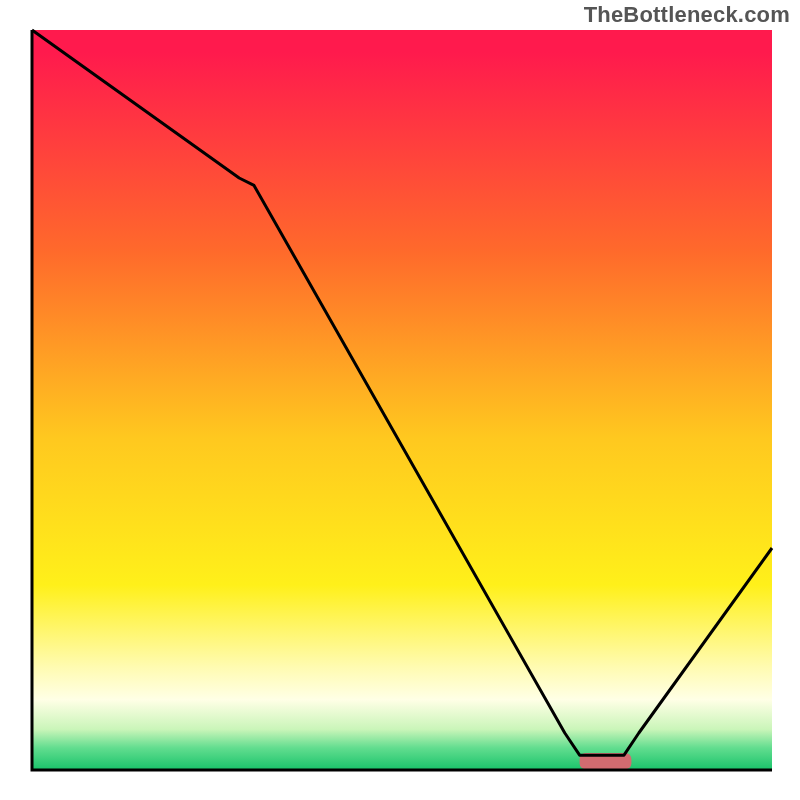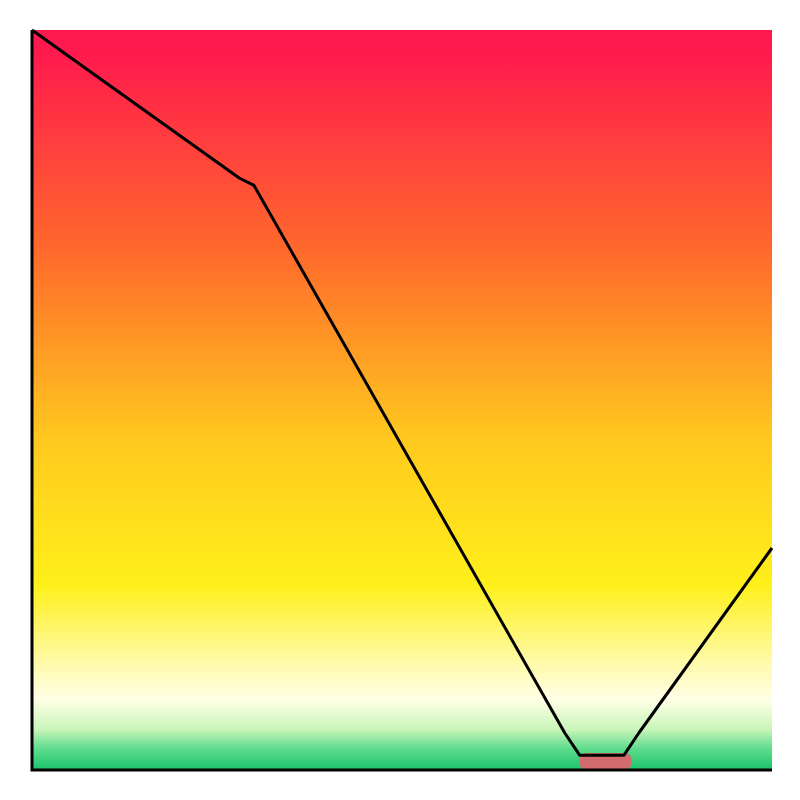--- a/index.html
+++ b/index.html
@@ -30,20 +30,21 @@
   }
   svg {
     display: block;
   }
 </style>
 </head>
 <body>
 
 <div class="frame">
 
+  <div class="watermark">TheBottleneck.com</div>
 
   <svg id="plot" width="800" height="800">
     <defs>
       <linearGradient id="bg-grad" x1="0" y1="0" x2="0" y2="1">
           <stop offset="0%" stop-color="#ff1a4d"></stop>
           <stop offset="3%" stop-color="#ff1a4d"></stop>
           <stop offset="30%" stop-color="#ff6a2b"></stop>
           <stop offset="55.00000000000001%" stop-color="#ffc81f"></stop>
           <stop offset="75%" stop-color="#fff01a"></stop>
           <stop offset="86%" stop-color="#fffbb0"></stop>

